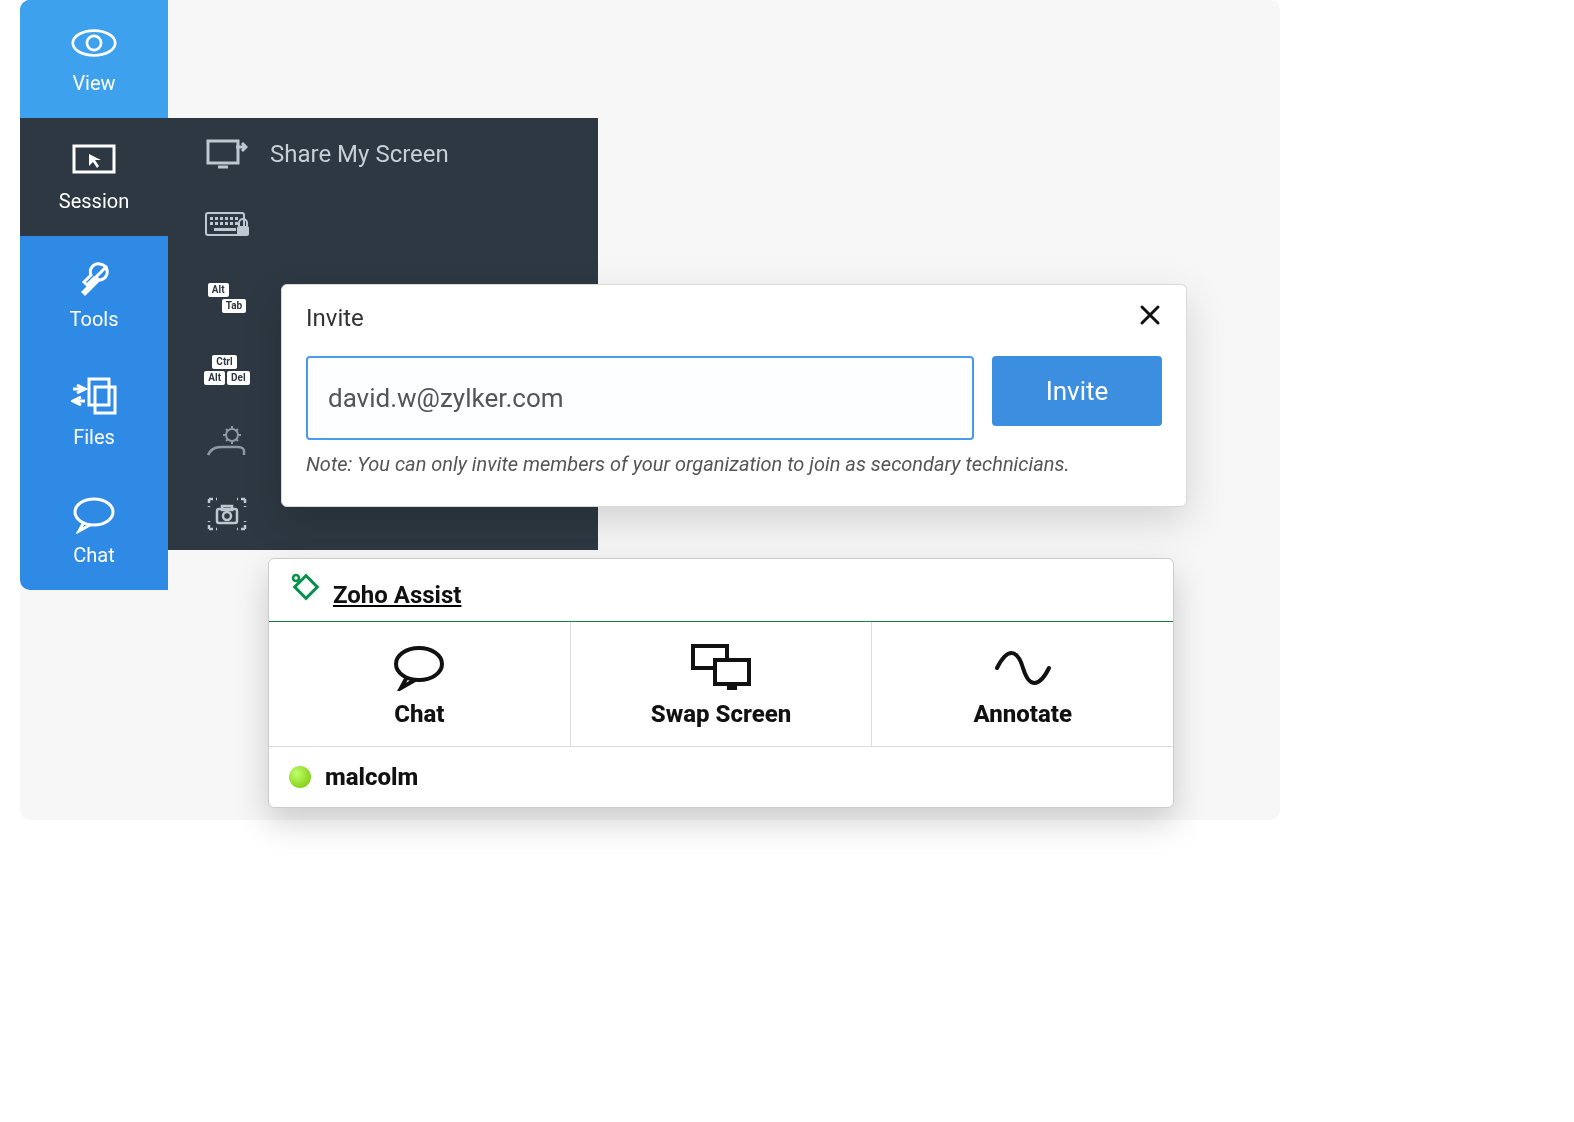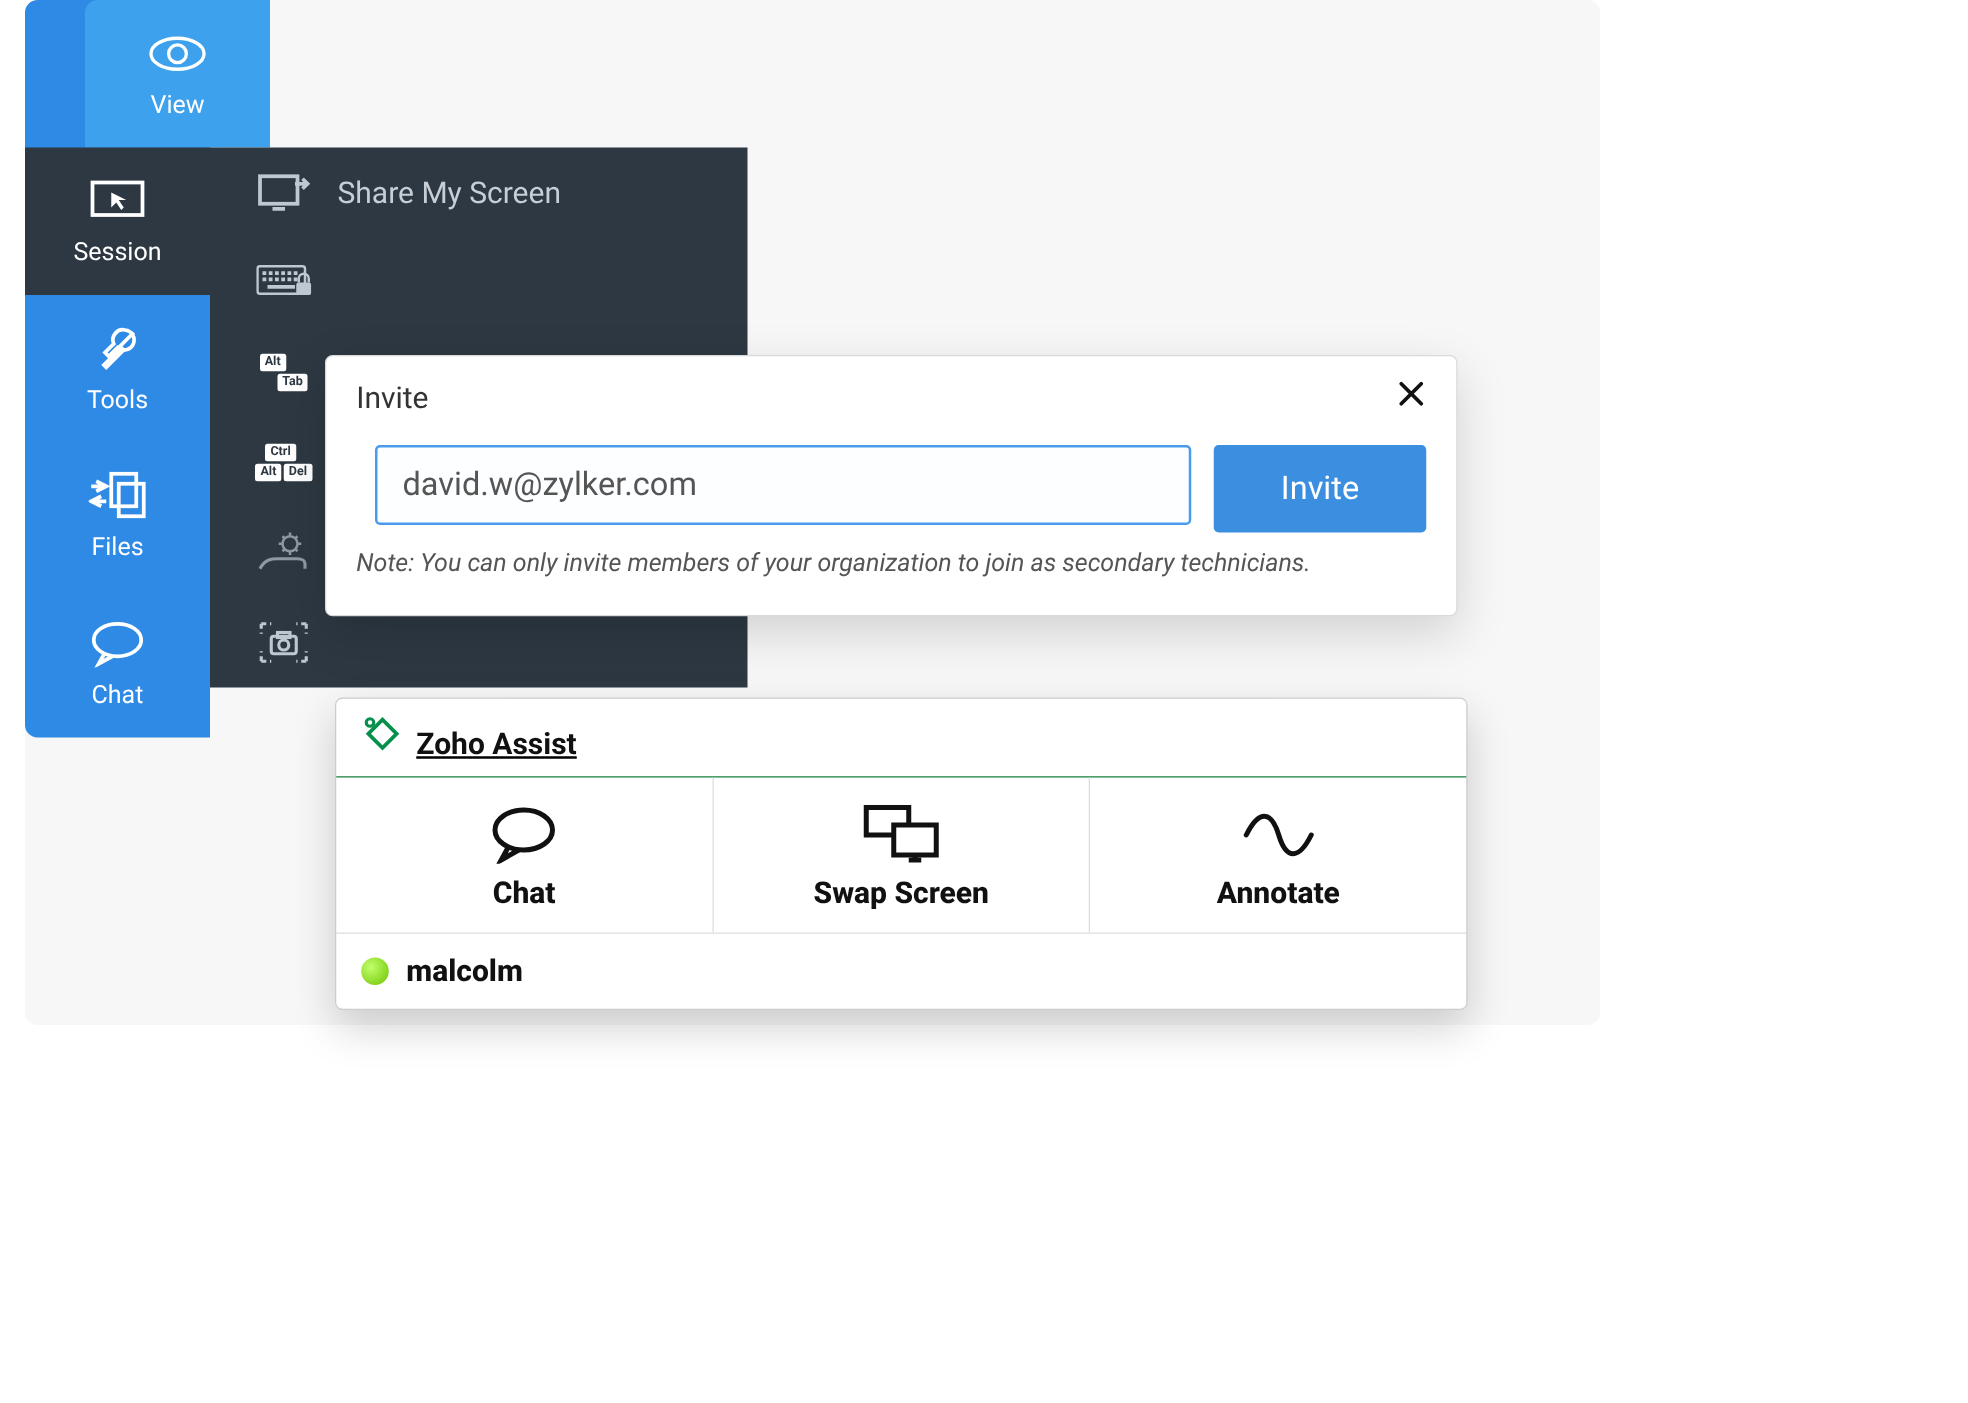--- a/index.html
+++ b/index.html
@@ -3,44 +3,44 @@
 <meta charset="utf-8">
 <style>
   * { box-sizing: border-box; margin: 0; padding: 0; font-family: -apple-system, BlinkMacSystemFont, "Segoe UI", Roboto, "Helvetica Neue", Arial, sans-serif; }
   body { width: 1574px; height: 1122px; background: #fff; position: relative; }
   .canvas { position: absolute; left: 20px; top: 0; width: 1280px; height: 1000px; }
 
   .bg-panel { position: absolute; left: 0; top: 0; width: 1260px; height: 820px; background: #f7f7f7; border-radius: 10px; }
 
   .sidebar { position: absolute; left: 0; top: 0; width: 148px; background: #2e8ae5; border-radius: 10px 0 0 10px; z-index: 2; }
   .side-item { width: 148px; height: 118px; display: flex; flex-direction: column; align-items: center; justify-content: center; color: #fff; cursor: pointer; }
-  .side-item.eye { background: #3da1ed; border-top-left-radius: 10px; margin-left: 48px; }
+  .side-item.eye { background: #3da1ed; border-top-left-radius: 10px; }
   .side-item.session { background: #2d3842; }
   .side-icon { width: 46px; height: 40px; display: flex; align-items: center; justify-content: center; margin-bottom: 8px; }
   .side-label { font-size: 20px; }
 
   .sub-panel { position: absolute; left: 148px; top: 118px; width: 430px; background: #2d3842; z-index: 2; }
   .sub-item { display: flex; align-items: center; height: 72px; padding-left: 36px; color: #c8ced5; cursor: pointer; }
   .sub-item.highlight { background: #3d4a56; color: #fff; }
   .sub-item .sub-icon { width: 46px; display: flex; align-items: center; justify-content: center; margin-right: 20px; }
   .sub-item .sub-label { font-size: 24px; }
   .sub-row { height: 72px; display: flex; align-items: center; padding-left: 36px; }
   .sub-row .sub-icon { width: 46px; display:flex; align-items:center; justify-content:center; }
 
   .key-combo { display:inline-flex; flex-direction:column; gap:2px; }
   .krow { display:flex; gap:2px; }
   .kbd { background:#fff; color:#2d3842; font-size:10px; font-weight:700; padding:2px 4px; border-radius:2px; line-height:1; }
 
-  .invite-dialog { position: absolute; left: 240px; top: 284px; width: 906px; background: #fff; border: 1px solid #d9d9d9; border-radius: 6px; box-shadow: 0 14px 40px rgba(0,0,0,0.15); z-index: 4; padding-bottom: 30px; }
+  .invite-dialog { position: absolute; left: 261px; top: 284px; width: 906px; background: #fff; border: 1px solid #d9d9d9; border-radius: 6px; box-shadow: 0 14px 40px rgba(0,0,0,0.15); z-index: 4; padding-bottom: 30px; }
   .invite-head { display:flex; align-items:center; justify-content:space-between; padding: 18px 24px 12px 24px; }
   .invite-title { font-size: 24px; color:#333; }
   .invite-close { font-size: 28px; color:#222; cursor:pointer; line-height:1; }
   .invite-body { padding: 12px 24px 0 24px; }
   .invite-row { display:flex; gap:18px; }
-  .invite-input { flex:1; height:64px; border:2px solid #4a9bec; border-radius:4px; padding:0 20px; font-size:26px; color:#555; outline:none; background:#fdfeff;margin-left:15px; }
+  .invite-input { flex:1; height:84px; border:2px solid #4a9bec; border-radius:4px; padding:0 20px; font-size:26px; color:#555; outline:none; background:#fdfeff; }
   .invite-btn { width:170px; height:70px; background:#3c8fe0; border:none; border-radius:4px; color:#fff; font-size:26px; cursor:pointer; }
   .invite-note { font-style: italic; color:#555; font-size:20px; margin-top: 12px; text-align:left; }
 
   .assist-card { position:absolute; left:248px; top:558px; width:906px; background:#fff; border:1px solid #ccc; border-radius:6px; box-shadow: 0 14px 34px rgba(0,0,0,0.18); z-index:4; }
   .assist-head { display:flex; align-items:flex-end; gap:12px; padding: 12px 18px; border-bottom:1px solid #15803d;text-decoration:underline; }
   .assist-title { font-size:24px; font-weight:700; color:#111; }
   .assist-actions { display:flex; }
   .assist-cell { flex:1; border-right:1px solid #ddd; display:flex; flex-direction:column; align-items:center; justify-content:center; padding: 22px 6px 18px 6px; cursor:pointer; }
   .assist-cell:last-child { border-right:none; }
   .assist-cell .aicon { height:48px; display:flex; align-items:center; justify-content:center; margin-bottom:8px; }

